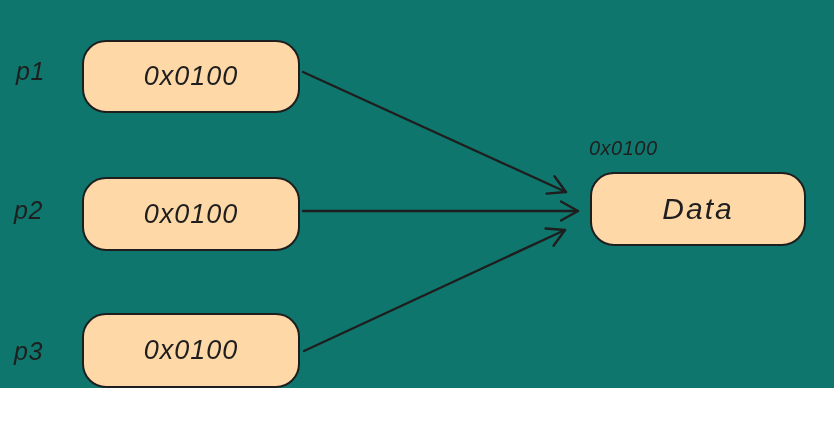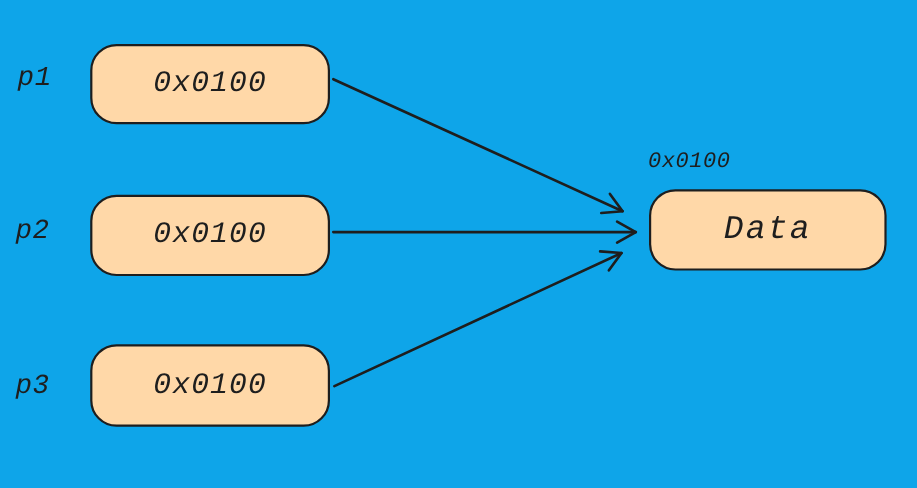--- a/index.html
+++ b/index.html
@@ -3,24 +3,24 @@
 <meta charset="utf-8">
 <style>
   html, body {
     margin: 0;
     padding: 0;
     background: #ffffff;
   }
   #canvas {
     position: relative;
     width: 834px;
-    height: 444px;
-    background: #0ea5e9;
+    height: 388px;
+    background: #0f766e;
     overflow: hidden;
-    font-family: Liberation Mono, monospace;
+    font-family: Liberation Sans, sans-serif;
     color: #1e1e1e;
   }
   .hand {
     font-style: italic;
     letter-spacing: 0.5px;
     color: #1e1e1e;
   }
   .node-box {
     position: absolute;
     box-sizing: border-box;

